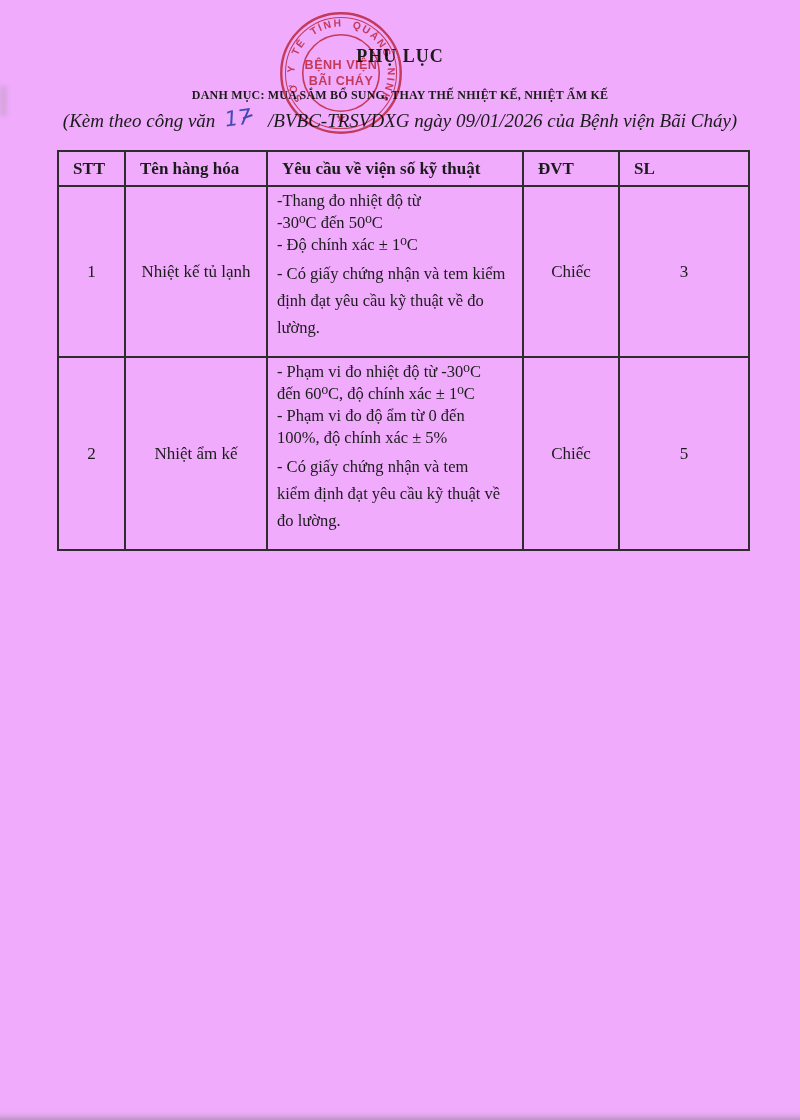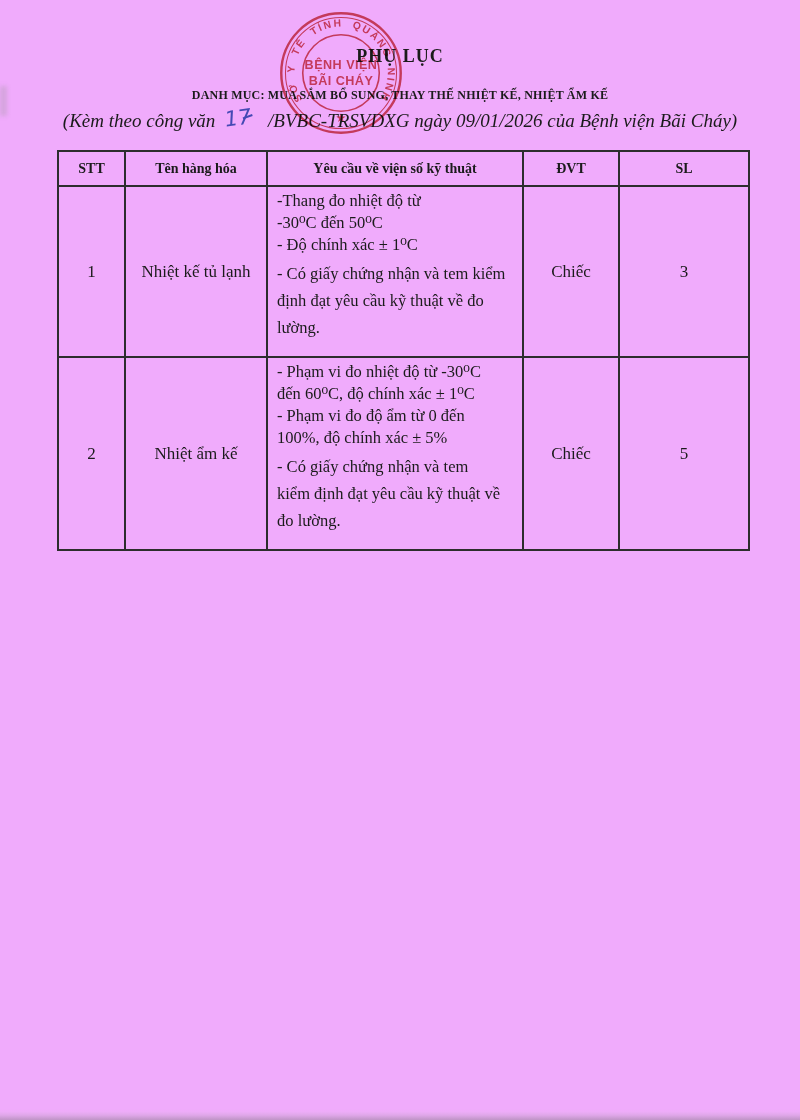--- a/index.html
+++ b/index.html
@@ -39,22 +39,22 @@
                   fill:#c9383f; text-anchor:middle; letter-spacing:.5px; }
   .stamp-star   { font-family:"DejaVu Sans",sans-serif; font-size:13px; fill:#c9383f; text-anchor:middle; }
 
   
   .items-table {
     position:absolute; left:57px; top:150px;
     border-collapse:collapse; table-layout:fixed;
   }
   .items-table th, .items-table td { border:2px solid #2d2d2d; }
   .items-table th {
-    height:33px; font-size:14px; font-weight:bold;
-    text-align:center; vertical-align:middle; padding:0 14px;
+    height:33px; font-size:17px; font-weight:bold;
+    text-align:left; vertical-align:middle; padding:0 14px;
   }
   .row-1 td { height:149px; }
   .row-2 td { height:172px; }
   .cell-center { text-align:center; vertical-align:middle; font-size:17px; }
   .cell-specs  { vertical-align:top; padding:3px 6px 15px 9px; font-size:16.5px; }
   .spec-tight { line-height:22px; white-space:pre-line; }
   .spec-loose { line-height:27px; white-space:pre-line; margin-top:4px; }
 
   
   .scan-band-bottom {

